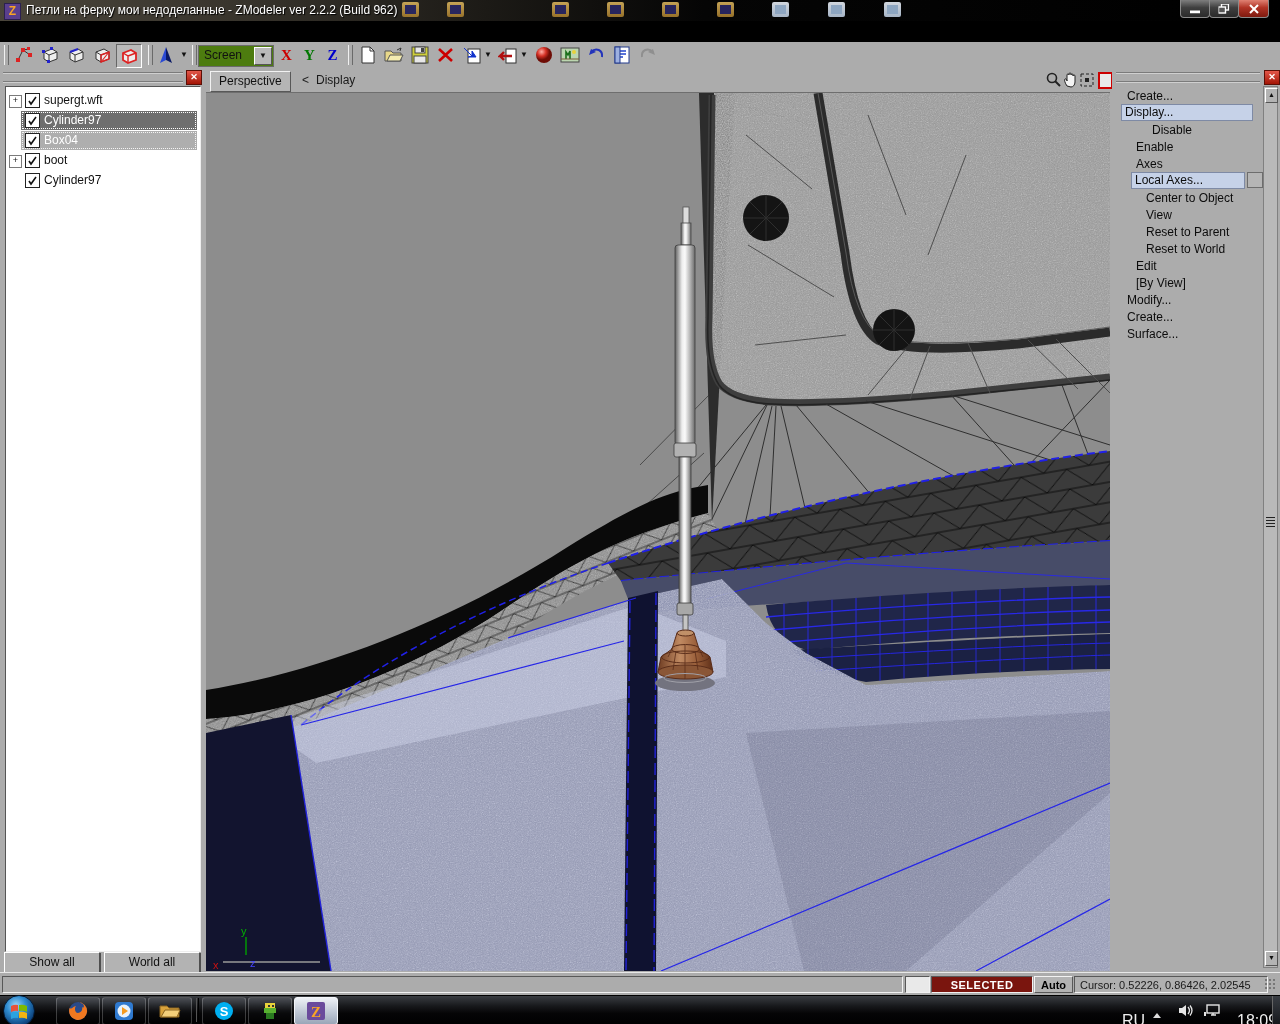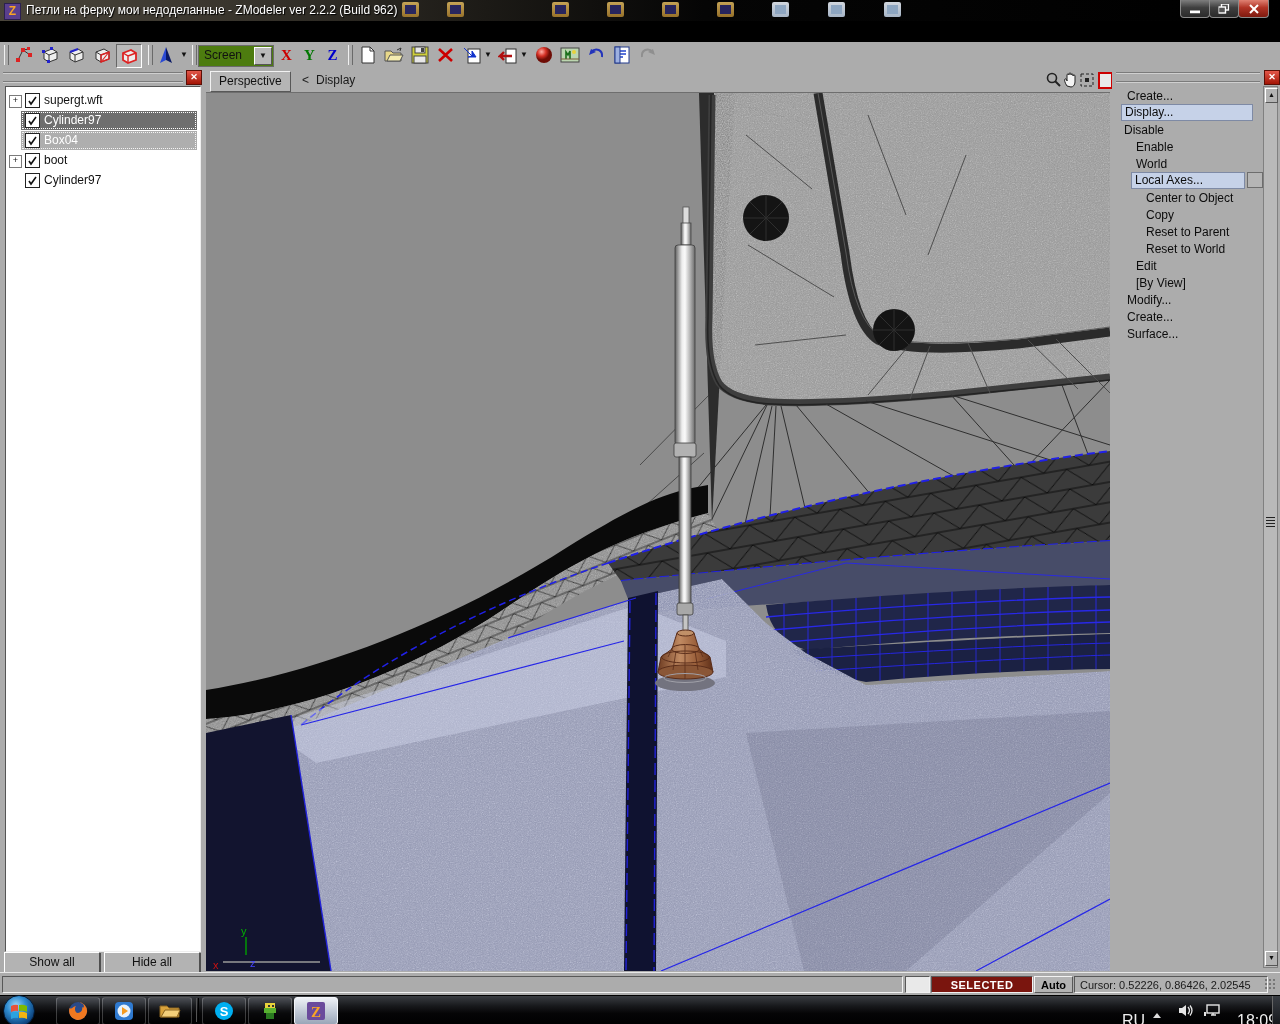--- a/index.html
+++ b/index.html
@@ -345,21 +345,21 @@
       <div class="trow" style="top:84px">
         <span class="cbx">
             <svg width="11" height="11">
               <path d="M2,6 L4,9 L9,2" stroke="#111" stroke-width="1.6" fill="none"></path>
             </svg>
           </span>
         <span class="tlabel">Cylinder97</span>
       </div>
     </div>
     <div class="abs bbtn" style="left:4px;top:884px;width:94px">Show all</div>
-    <div class="abs bbtn" style="left:104px;top:884px;width:94px">Hide all</div>
+    <div class="abs bbtn" style="left:104px;top:884px;width:94px">World all</div>
   </div>
 
   <div class="abs vp-header">
     <div class="abs persp-btn raised">Perspective</div>
     <span class="abs vp-crumb" style="left:96px">&lt;</span>
     <span class="abs vp-crumb" style="left:110px">Display</span>
     <div class="abs vp-tool" style="left:840px">
       <svg width="15" height="16">
           <circle cx="6" cy="6" r="4.5" fill="none" stroke="#222" stroke-width="1.6"></circle>
           <path d="M9,9 L14,14" stroke="#222" stroke-width="2"></path>
@@ -527,26 +527,26 @@
   <div class="abs" style="left:1112px;top:68px;width:168px;height:904px;background:#acacac">
     <div class="abs drag-handle" style="left:4px;top:4px;width:144px"></div>
     <div class="abs panel-close" style="left:152px;top:2px">✕</div>
 
     <div class="abs rmenu-hl" style="left:9px;top:36px;width:130px;height:15px"></div>
     <div class="abs rmenu-hl" style="left:19px;top:104px;width:112px;height:15px"></div>
     <div class="abs raxes-sq" style="left:135px;top:104px"></div>
 
     <span class="rmenu-item" style="left:15px;top:21px">Create...</span>
     <span class="rmenu-item" style="left:13px;top:37px">Display...</span>
-    <span class="rmenu-item" style="left:12px;top:55px">Disable</span>
+    <span class="rmenu-item" style="left:40px;top:55px">Disable</span>
     <span class="rmenu-item" style="left:24px;top:72px">Enable</span>
-    <span class="rmenu-item" style="left:24px;top:89px">World</span>
+    <span class="rmenu-item" style="left:24px;top:89px">Axes</span>
     <span class="rmenu-item" style="left:23px;top:105px">Local Axes...</span>
     <span class="rmenu-item" style="left:34px;top:123px">Center to Object</span>
-    <span class="rmenu-item" style="left:34px;top:140px">Copy</span>
+    <span class="rmenu-item" style="left:34px;top:140px">View</span>
     <span class="rmenu-item" style="left:34px;top:157px">Reset to Parent</span>
     <span class="rmenu-item" style="left:34px;top:174px">Reset to World</span>
     <span class="rmenu-item" style="left:24px;top:191px">Edit</span>
     <span class="rmenu-item" style="left:24px;top:208px">[By View]</span>
     <span class="rmenu-item" style="left:15px;top:225px">Modify...</span>
     <span class="rmenu-item" style="left:15px;top:242px">Create...</span>
     <span class="rmenu-item" style="left:15px;top:259px">Surface...</span>
   </div>
 
   <div class="abs rscroll">

